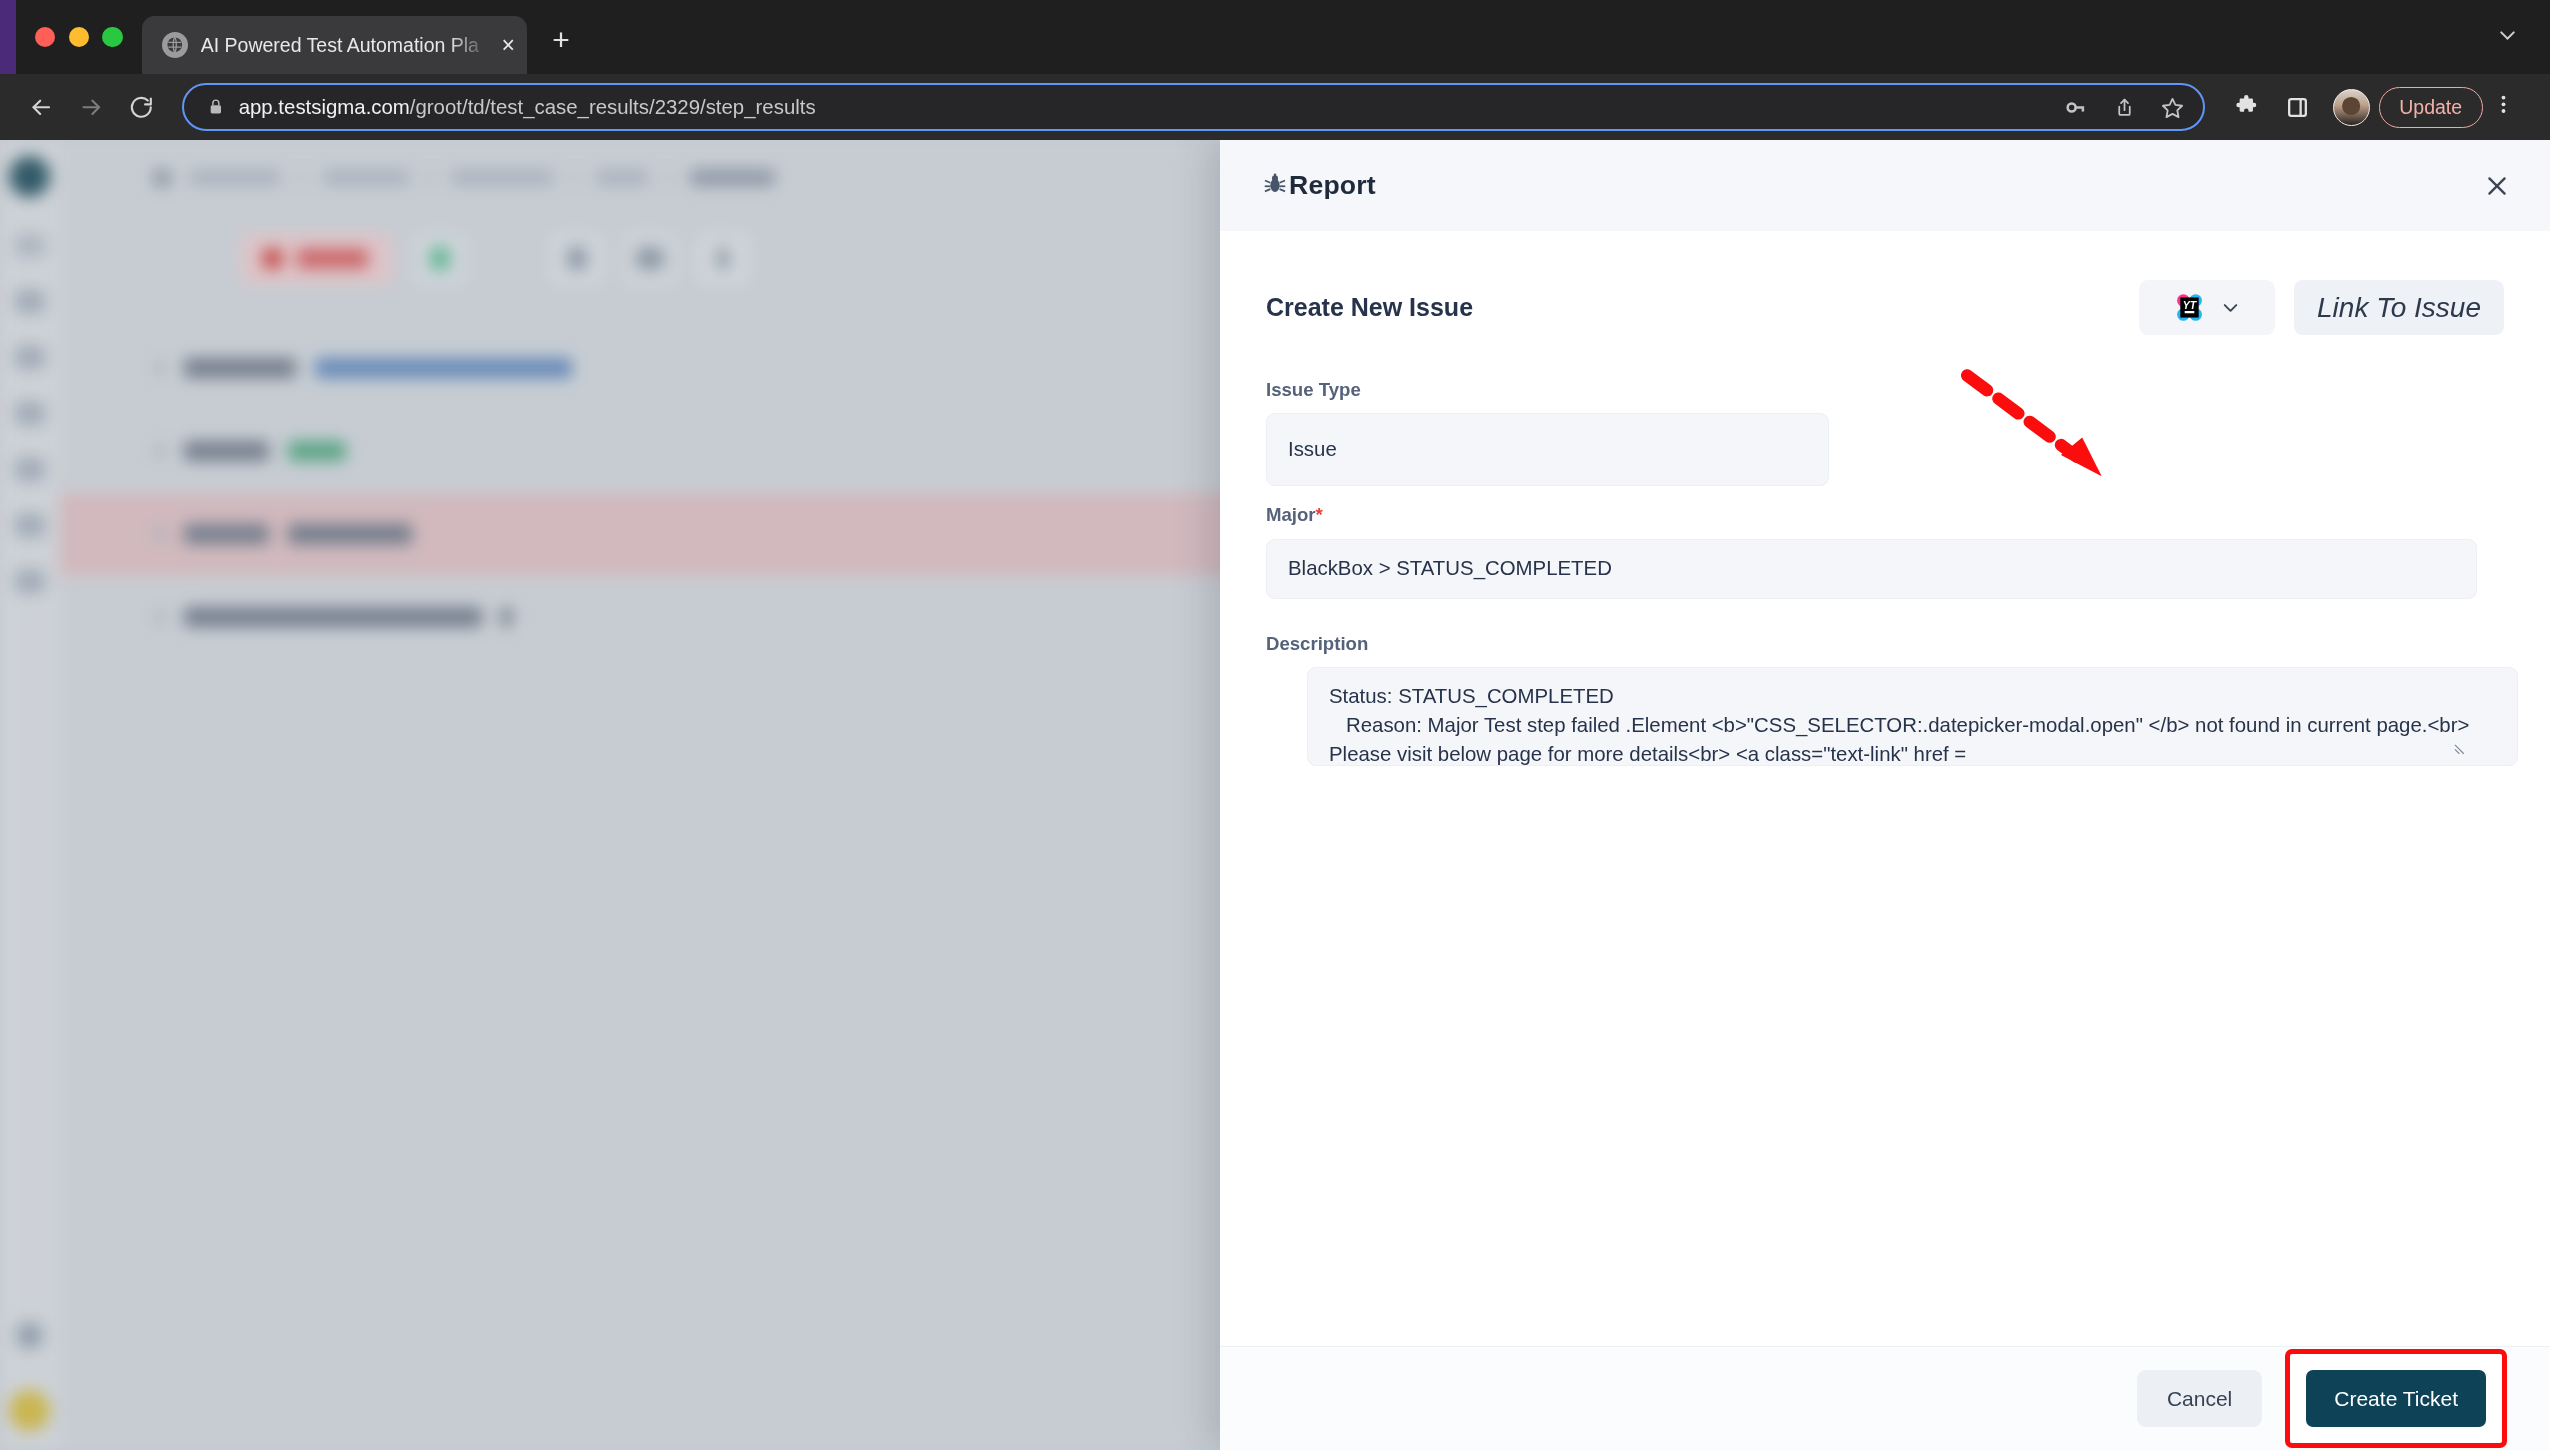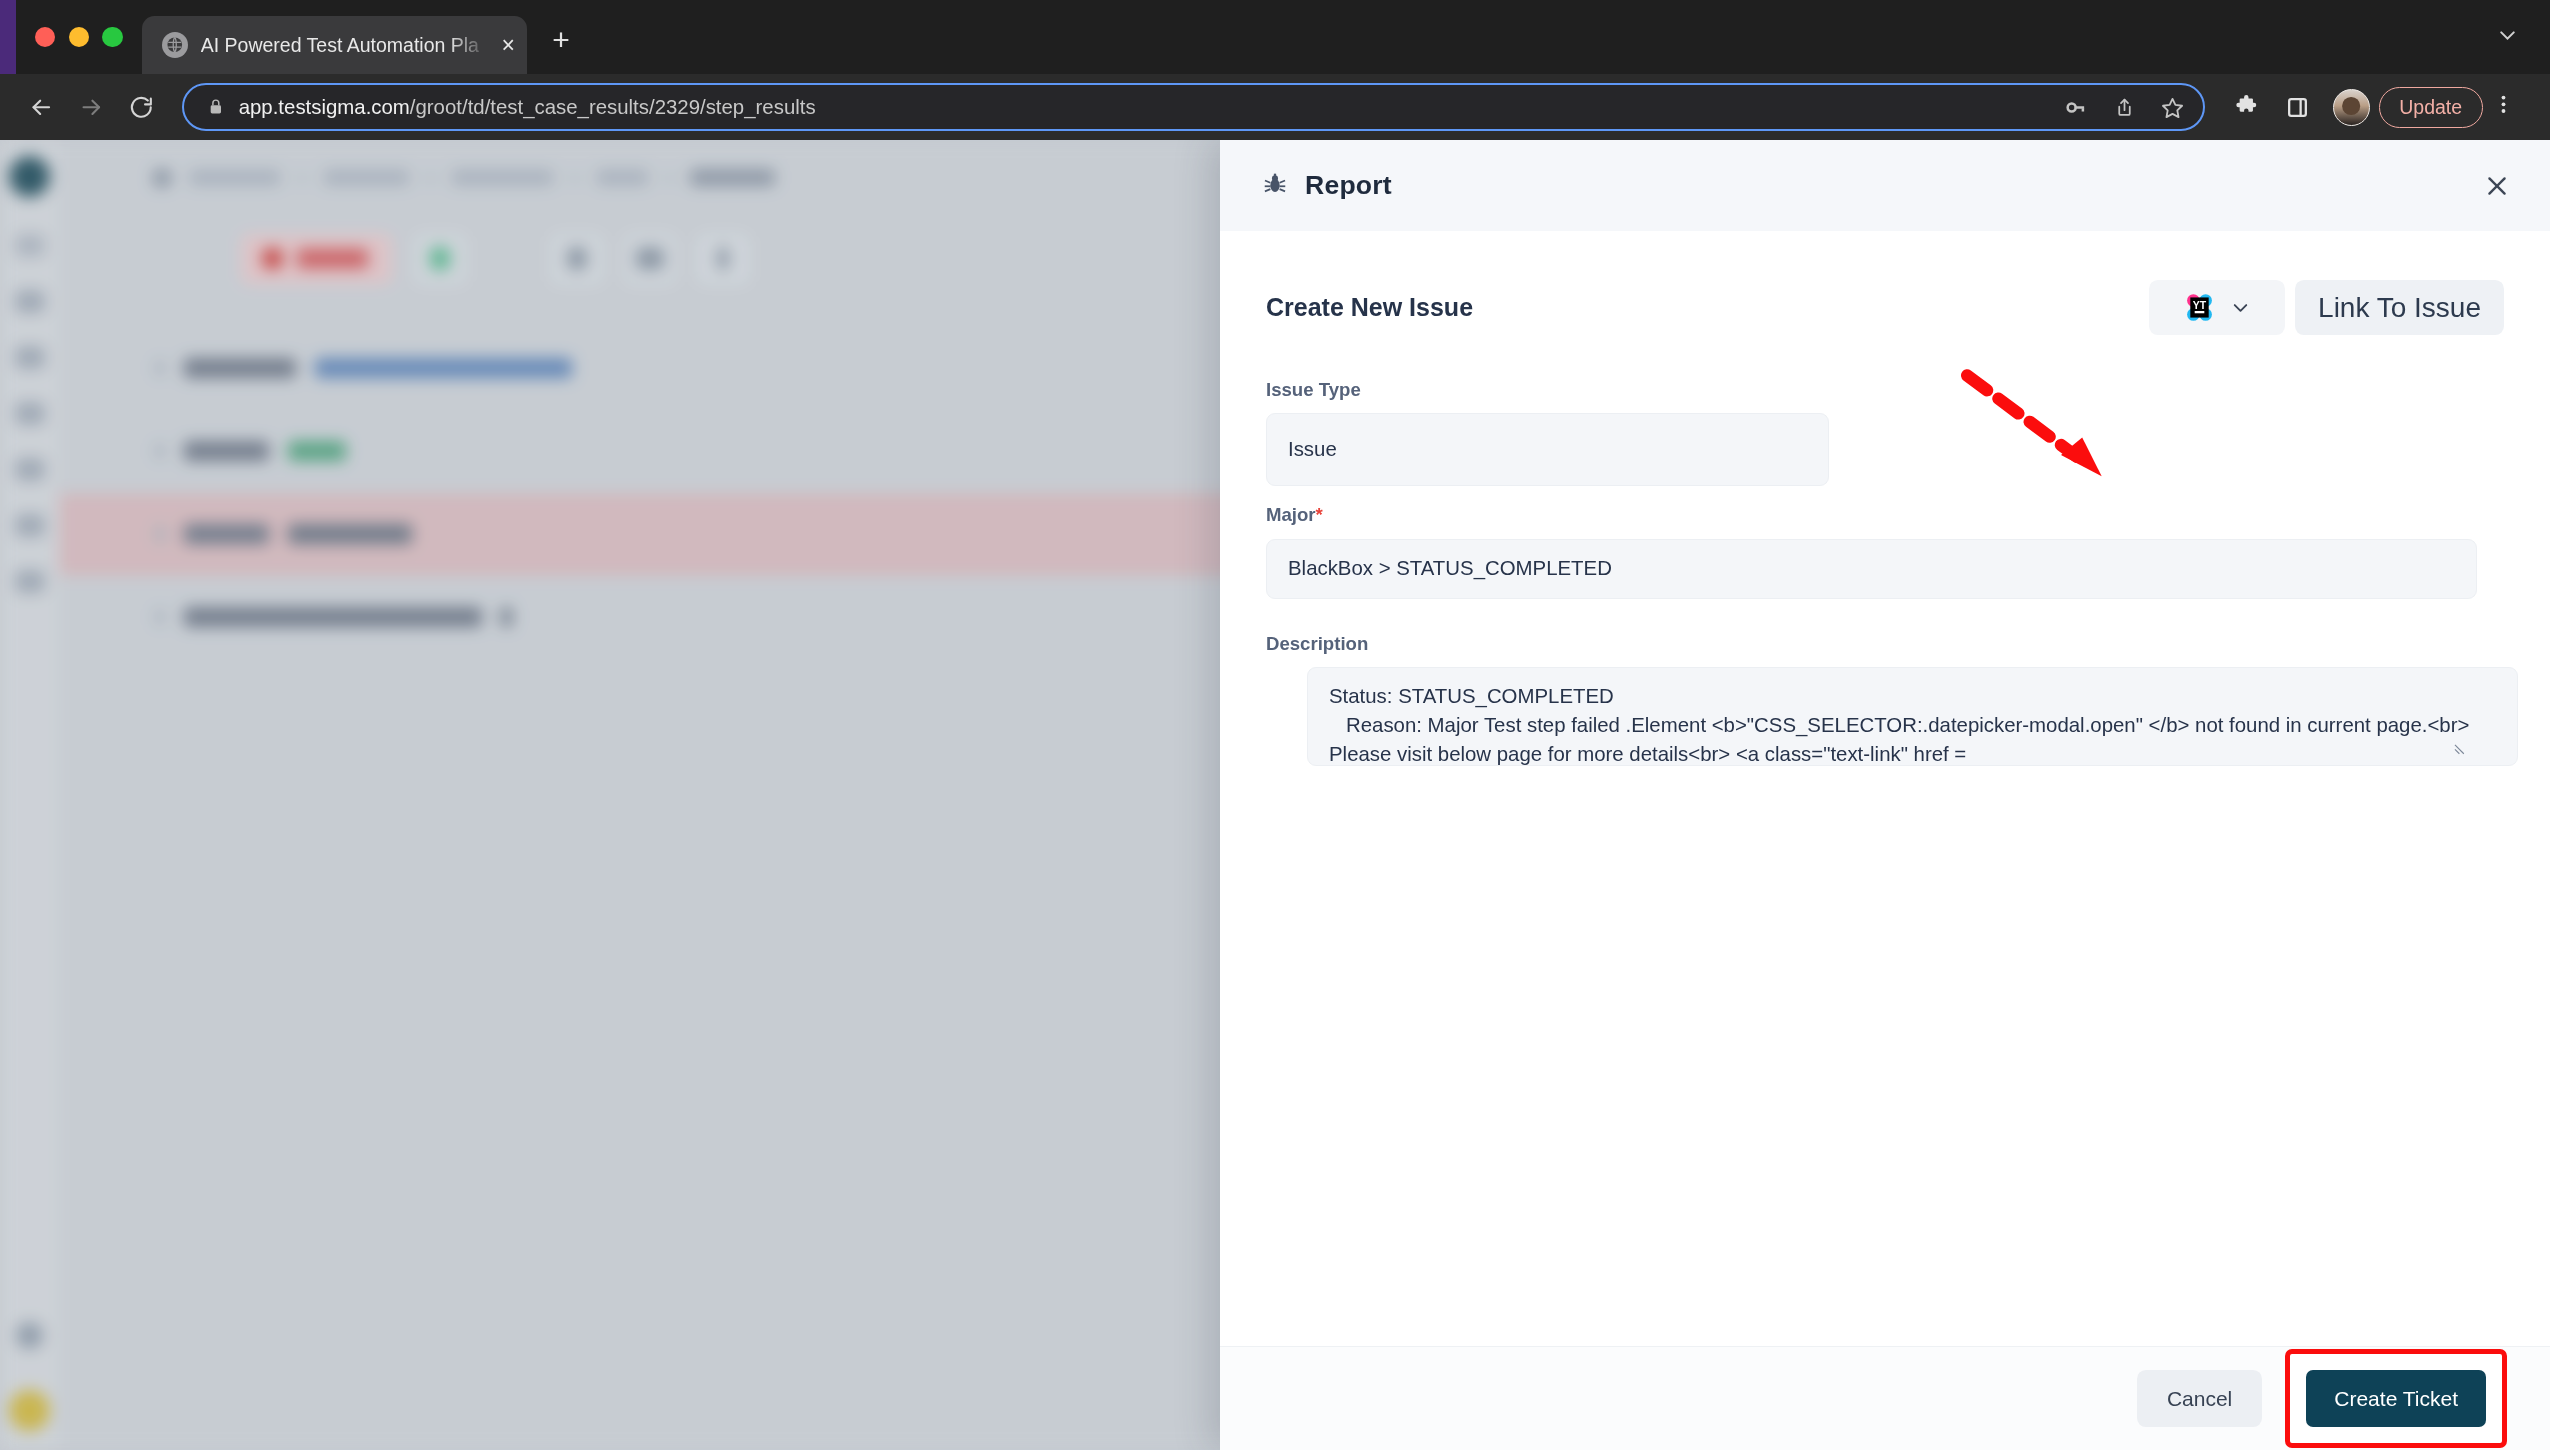--- a/index.html
+++ b/index.html
@@ -147,29 +147,29 @@
     position: absolute; right: 0; top: 0; bottom: 0; width: 1330px;
     background: #ffffff;
     box-shadow: -10.6px 0 35px rgba(40,50,64,.18);
     display: flex; flex-direction: column;
   }
   #panel-header {
     height: 91px; background: #f5f7fa;
     display: flex; align-items: center; padding: 0 39px 0 41px;
     flex: 0 0 auto;
   }
-  #panel-title-wrap { display: flex; align-items: flex-start; gap: 16px; }
+  #panel-title-wrap { display: flex; align-items: flex-start; }
   #panel-title { font-size: 26.6px; font-weight: 700; color: #1f2b3d; letter-spacing: 0.2px;}
   #panel-close { margin-left: auto; color: #3c4655; cursor: pointer; display:flex; }
 
   #panel-body { flex: 1 1 auto; position: relative; padding: 49px 46px 0 46px; }
 
   #row-create { display: flex; align-items: center; height: 55px; margin-bottom: 44px; }
   #create-label { font-size: 25px; font-weight: 700; color: #26334a; }
-  #create-actions { margin-left: auto; display: flex; align-items: flex-end; gap: 10px; position: relative; }
+  #create-actions { margin-left: auto; display: flex; align-items: flex-end; gap: 19px; position: relative; font-style: italic; }
 
   #tool-select {
     width: 136px; height: 55px; background: #f3f5f8; border-radius: 8.9px;
     display: flex; align-items: center; justify-content: center; gap: 12.4px;
     cursor: pointer;
   }
   #yt-logo { width: 35px; height: 35px; position: relative; flex: 0 0 auto; }
   #chev { color: #3a4455; display: flex; }
 
   #link-issue-btn {

